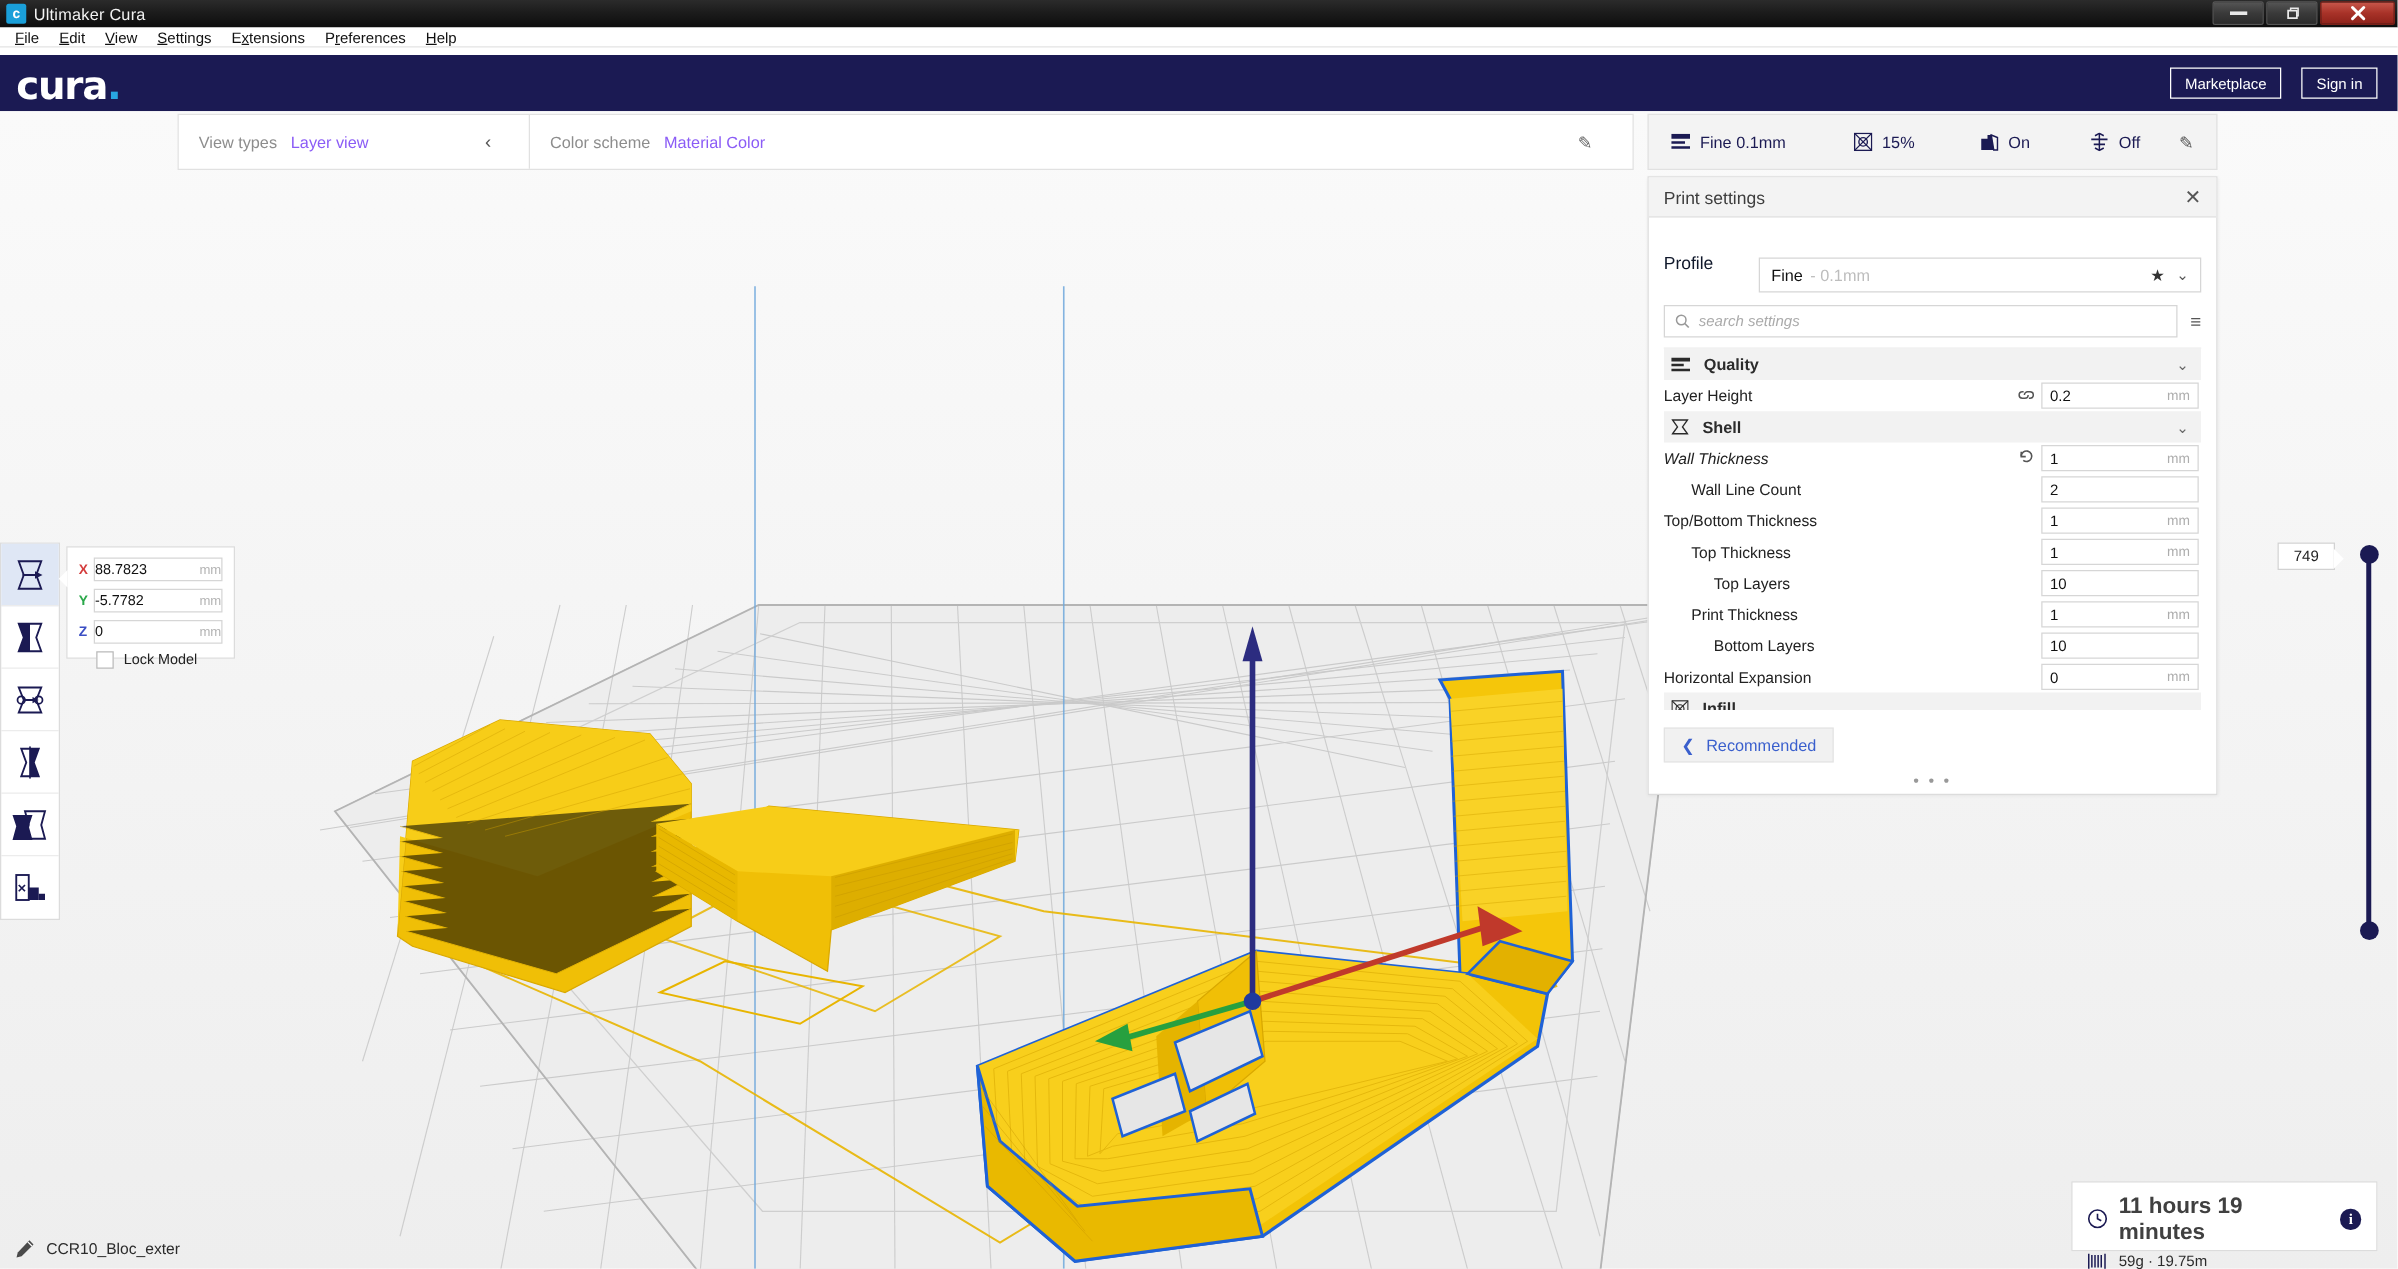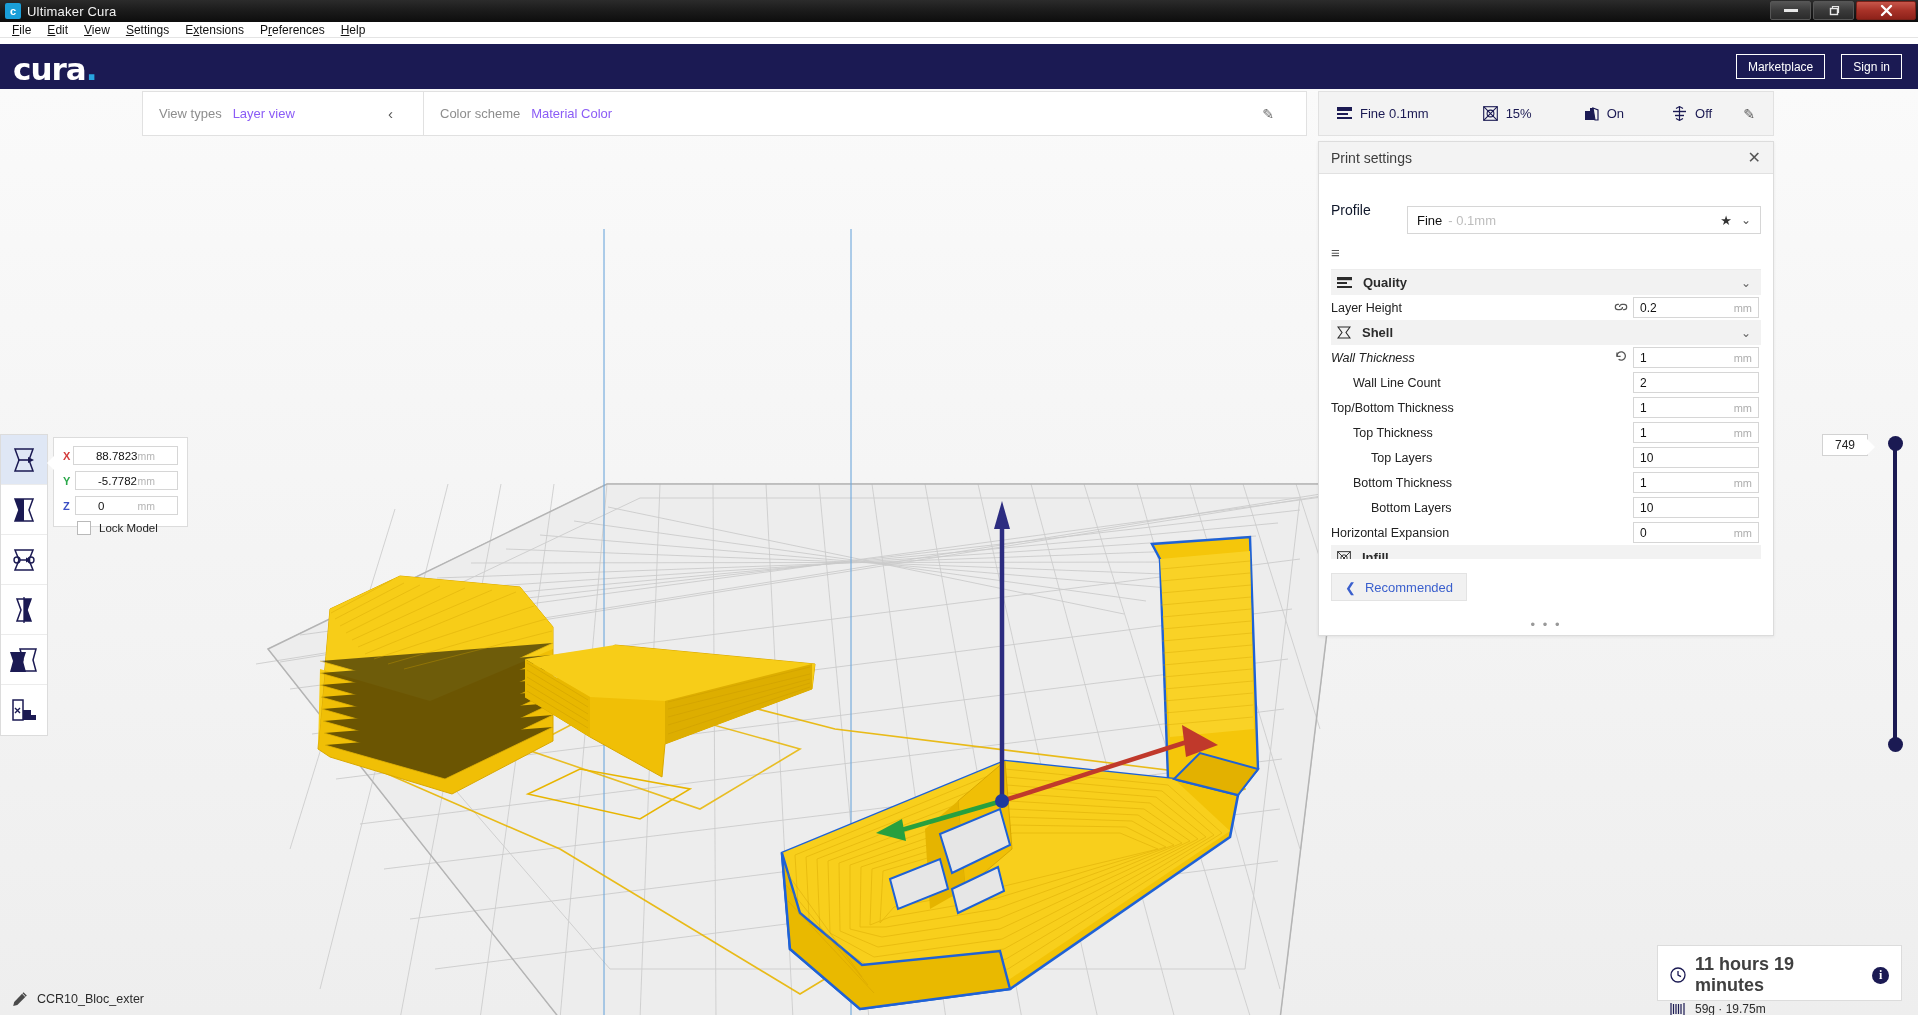--- a/index.html
+++ b/index.html
@@ -192,21 +192,21 @@
     border-top: 7px solid transparent; border-bottom: 7px solid transparent;
     border-right: 7px solid #ffffff;
   }
   .axis-row { display: flex; align-items: center; margin-bottom: 6px; }
   .axis-row .ax { width: 12px; font-size: 11px; font-weight: bold; }
   .axis-row .ax.x { color: #d43d3d; }
   .axis-row .ax.y { color: #2aa84a; }
   .axis-row .ax.z { color: #3b4fc4; }
   .axis-row .fld {
     flex: 1; height: 19px; border: 1px solid #d6d6d6; background: #fff;
-    display: flex; align-items: center; padding: 0 22px; font-size: 11.5px; color: #111;
+    display: flex; align-items: center; padding: 0 0; font-size: 11.5px; color: #111;
   }
   .axis-row .fld .u { margin-left: auto; color: #b4b4b4; font-size: 10.5px; }
   .lockrow { display: flex; align-items: center; gap: 8px; padding-left: 14px; margin-top: 2px; }
   .lockrow .cb { width: 14px; height: 14px; border: 1px solid #b9b9b9; background: #fff; }
   .lockrow .lt { font-size: 11.5px; color: #222; }
 
   
   .layerslider { position: absolute; right: 16px; top: 434px; height: 320px; width: 14px; }
   .ls-track {
     position: absolute; left: 5px; top: 9px; width: 4px; height: 300px; background: #1b1a53;
@@ -551,20 +551,29 @@
     <div class="plabel">Profile</div>
     <div class="profile-box">
       <span>Fine</span>
       <span class="dim">- 0.1mm</span>
       <span class="star">★</span>
       <span class="cv">⌄</span>
     </div>
   </div>
 
   <div class="search-row">
+    <div class="search-box">
+      <span class="ico">
+        <svg width="12" height="12" viewBox="0 0 12 12">
+            <circle cx="5" cy="5" r="3.8" fill="none" stroke="#999" stroke-width="1.2"></circle>
+            <path d="M7.8,7.8 L11,11" stroke="#999" stroke-width="1.4"></path>
+          </svg>
+      </span>
+      <span class="ph">search settings</span>
+    </div>
     <div class="ham">≡</div>
   </div>
 
   <div class="settings-list">
 
     <div class="cat">
       <span class="ico">
         <svg width="15" height="12" viewBox="0 0 15 12">
             <rect x="0" y="0" width="15" height="3.2" fill="#2b2b2b"></rect>
             <rect x="0" y="5" width="10" height="2" fill="#2b2b2b"></rect>
@@ -643,21 +652,21 @@
     <div class="srow">
       <span class="sname i2">Top Layers</span>
       <span class="badge"></span>
       <span class="inp">
         <span>10</span>
         <span class="unit"></span>
       </span>
     </div>
 
     <div class="srow">
-      <span class="sname i1">Bottom Thickness</span>
+      <span class="sname i1">Print Thickness</span>
       <span class="badge"></span>
       <span class="inp">
         <span>1</span>
         <span class="unit">mm</span>
       </span>
     </div>
 
     <div class="srow">
       <span class="sname i2">Bottom Layers</span>
       <span class="badge"></span>

